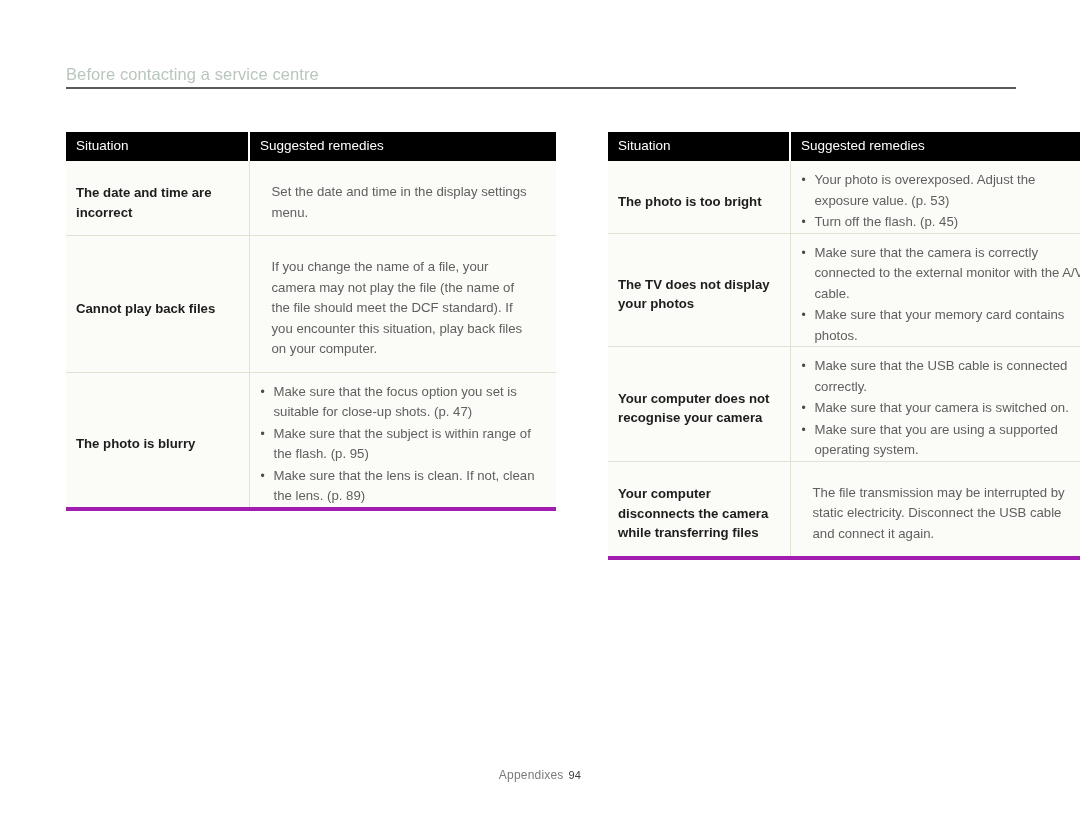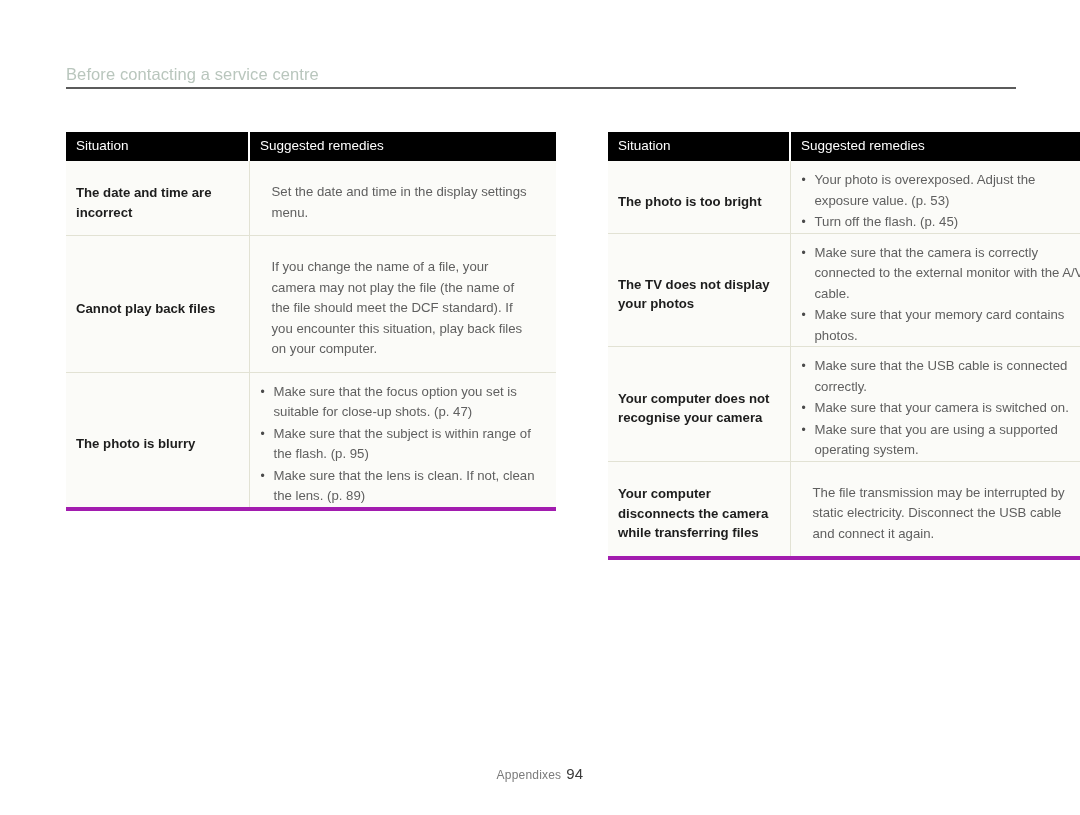--- a/index.html
+++ b/index.html
@@ -144,21 +144,21 @@
     width: 1080px;
     text-align: center;
     white-space: nowrap;
   }
   .footer-label {
     font-size: 12px;
     color: #7a7a7a;
     letter-spacing: 0.2px;
   }
   .footer-pageno {
-    font-size: 15px;
+    font-size: 11px;
     color: #3b3b3b;
     margin-left: 5px;
     letter-spacing: 0.2px;
   }
 </style>
 </head>
 <body>
 
 <div class="page">
 

